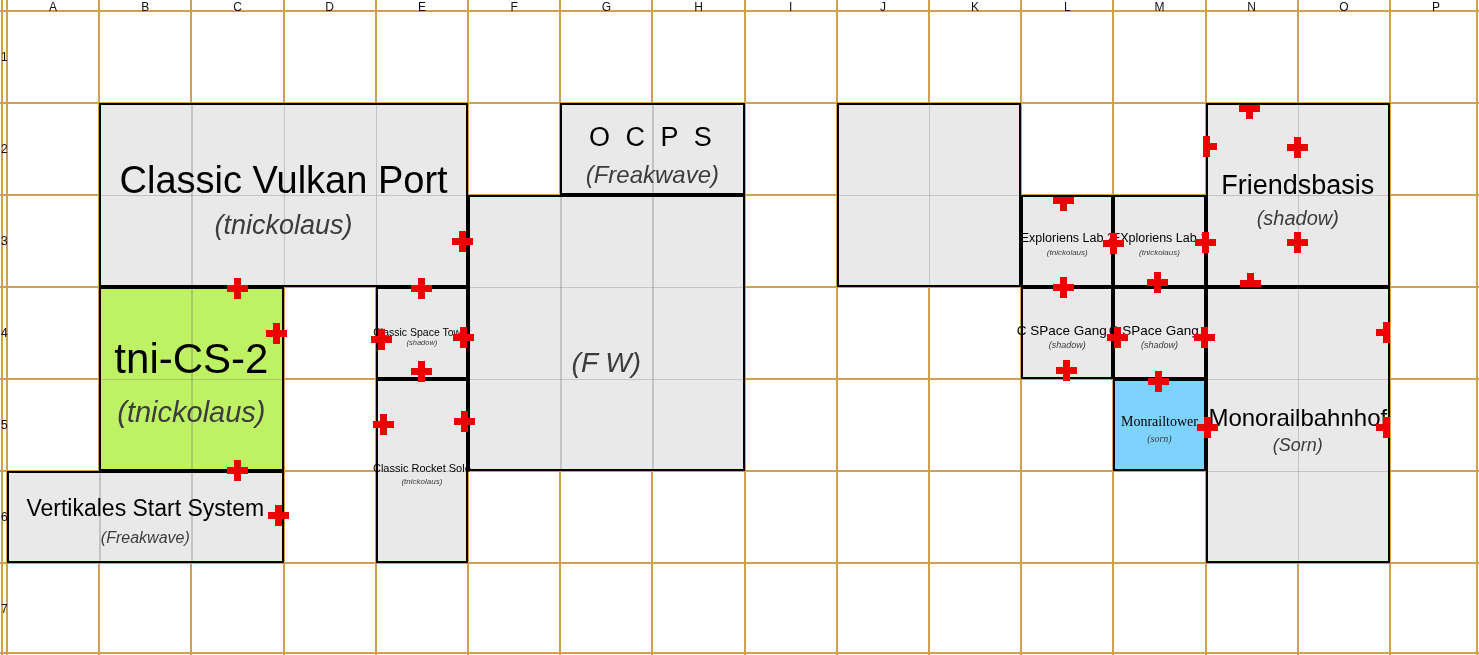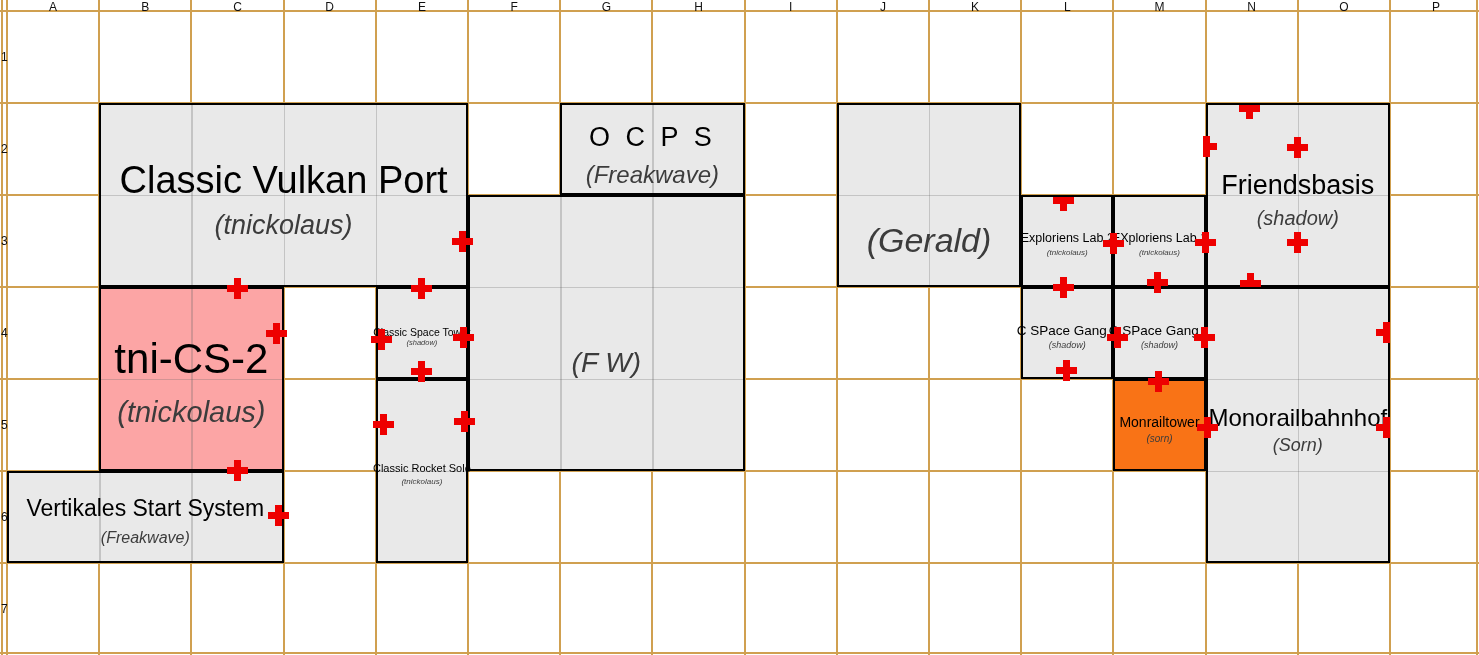--- a/index.html
+++ b/index.html
@@ -86,21 +86,20 @@
       <div class="region-text region-owner" style="top: 120px; font-size: 27px; color: rgb(60, 60, 60);">(tnickolaus)</div>
     </div>
     <div class="region" style="left: 560.2px; top: 102.5px; width: 184.4px; height: 92px; background: rgb(233, 233, 233); border-color: rgb(0, 0, 0);">
       <div class="inner-line" style="left: 90.2px; top: 0px; width: 1.5px; height: 88px; background: rgba(100, 100, 100, 0.28);"></div>
       <div class="region-text region-title" style="top: 32px; font-size: 27px; color: rgb(0, 0, 0); letter-spacing: 4px;">O C P S</div>
       <div class="region-text region-owner" style="top: 70px; font-size: 24px; color: rgb(60, 60, 60);">(Freakwave)</div>
     </div>
     <div class="region" style="left: 836.8px; top: 102.5px; width: 184.4px; height: 184px; background: rgb(233, 233, 233); border-color: rgb(0, 0, 0);">
       <div class="inner-line" style="left: 90.2px; top: 0px; width: 1.5px; height: 180px; background: rgba(100, 100, 100, 0.28);"></div>
       <div class="inner-line" style="top: 90px; left: 0px; height: 1.5px; width: 180.4px; background: rgba(100, 100, 100, 0.28);"></div>
-      <div class="region-text region-owner" style="top: 136px; font-size: 34px; color: rgb(60, 60, 60);">(Gerald)</div>
     </div>
     <div class="region" style="left: 1205.6px; top: 102.5px; width: 184.4px; height: 184px; background: rgb(233, 233, 233); border-color: rgb(0, 0, 0);">
       <div class="inner-line" style="left: 90.2px; top: 0px; width: 1.5px; height: 180px; background: rgba(100, 100, 100, 0.28);"></div>
       <div class="inner-line" style="top: 90px; left: 0px; height: 1.5px; width: 180.4px; background: rgba(100, 100, 100, 0.28);"></div>
       <div class="region-text region-title" style="top: 80px; font-size: 27px; color: rgb(0, 0, 0);">Friendsbasis</div>
       <div class="region-text region-owner" style="top: 113px; font-size: 20px; color: rgb(60, 60, 60);">(shadow)</div>
     </div>
     <div class="region" style="left: 468px; top: 194.5px; width: 276.6px; height: 276px; background: rgb(233, 233, 233); border-color: rgb(0, 0, 0);">
       <div class="inner-line" style="left: 90.2px; top: 0px; width: 1.5px; height: 272px; background: rgba(100, 100, 100, 0.28);"></div>
       <div class="inner-line" style="left: 182.4px; top: 0px; width: 1.5px; height: 272px; background: rgba(100, 100, 100, 0.28);"></div>
@@ -109,21 +108,21 @@
       <div class="region-text region-owner" style="top: 166px; font-size: 28px; color: rgb(60, 60, 60);">(F W)</div>
     </div>
     <div class="region" style="left: 1021.2px; top: 194.5px; width: 92.2px; height: 92px; background: rgb(233, 233, 233); border-color: rgb(0, 0, 0);">
       <div class="region-text region-title" style="top: 42px; font-size: 12.5px; color: rgb(0, 0, 0);">Exploriens Lab 2</div>
       <div class="region-text region-owner" style="top: 56px; font-size: 8px; color: rgb(60, 60, 60);">(tnickolaus)</div>
     </div>
     <div class="region" style="left: 1113.4px; top: 194.5px; width: 92.2px; height: 92px; background: rgb(233, 233, 233); border-color: rgb(0, 0, 0);">
       <div class="region-text region-title" style="top: 42px; font-size: 12.5px; color: rgb(0, 0, 0);">EXploriens Lab 1</div>
       <div class="region-text region-owner" style="top: 56px; font-size: 8px; color: rgb(60, 60, 60);">(tnickolaus)</div>
     </div>
-    <div class="region" style="left: 99.2px; top: 286.5px; width: 184.4px; height: 184px; background: #fca5a5; border-color: rgb(0, 0, 0);">
+    <div class="region" style="left: 99.2px; top: 286.5px; width: 184.4px; height: 184px; background: #bef264; border-color: rgb(0, 0, 0);">
       <div class="inner-line" style="left: 90.2px; top: 0px; width: 1.5px; height: 180px; background: rgba(100, 100, 100, 0.28);"></div>
       <div class="inner-line" style="top: 90px; left: 0px; height: 1.5px; width: 180.4px; background: rgba(100, 100, 100, 0.28);"></div>
       <div class="region-text region-title" style="top: 70px; font-size: 42px; color: rgb(0, 0, 0);">tni-CS-2</div>
       <div class="region-text region-owner" style="top: 123px; font-size: 29px; color: rgb(60, 60, 60);">(tnickolaus)</div>
     </div>
     <div class="region" style="left: 375.8px; top: 286.5px; width: 92.2px; height: 92px; background: rgb(233, 233, 233); border-color: rgb(0, 0, 0);">
       <div class="region-text region-title" style="top: 44px; font-size: 10.5px; color: rgb(0, 0, 0);">Classic Space Tower</div>
       <div class="region-text region-owner" style="top: 54px; font-size: 7.5px; color: rgb(60, 60, 60);">(shadow)</div>
     </div>
     <div class="region" style="left: 375.8px; top: 378.5px; width: 92.2px; height: 184px; background: rgb(233, 233, 233); border-color: rgb(0, 0, 0);">
@@ -132,21 +131,21 @@
       <div class="region-text region-owner" style="top: 101px; font-size: 8px; color: rgb(60, 60, 60);">(tnickolaus)</div>
     </div>
     <div class="region" style="left: 1021.2px; top: 286.5px; width: 92.2px; height: 92px; background: rgb(233, 233, 233); border-color: rgb(0, 0, 0);">
       <div class="region-text region-title" style="top: 42px; font-size: 13.5px; color: rgb(0, 0, 0);">C SPace Gang 2</div>
       <div class="region-text region-owner" style="top: 57px; font-size: 9px; color: rgb(60, 60, 60);">(shadow)</div>
     </div>
     <div class="region" style="left: 1113.4px; top: 286.5px; width: 92.2px; height: 92px; background: rgb(233, 233, 233); border-color: rgb(0, 0, 0);">
       <div class="region-text region-title" style="top: 42px; font-size: 13.5px; color: rgb(0, 0, 0);">C SPace Gang 1</div>
       <div class="region-text region-owner" style="top: 57px; font-size: 9px; color: rgb(60, 60, 60);">(shadow)</div>
     </div>
-    <div class="region" style="left: 1113.4px; top: 378.5px; width: 92.2px; height: 92px; background: #f97316; border-color: rgb(0, 0, 0);">
+    <div class="region" style="left: 1113.4px; top: 378.5px; width: 92.2px; height: 92px; background: #7dd3fc; border-color: rgb(0, 0, 0); font-family: Liberation Serif, serif;">
       <div class="region-text region-title" style="top: 41px; font-size: 14px; color: rgb(0, 0, 0);">Monrailtower</div>
       <div class="region-text region-owner" style="top: 58px; font-size: 10px; color: rgb(60, 60, 60);">(sorn)</div>
     </div>
     <div class="region" style="left: 1205.6px; top: 286.5px; width: 184.4px; height: 276px; background: rgb(233, 233, 233); border-color: rgb(0, 0, 0);">
       <div class="inner-line" style="left: 90.2px; top: 0px; width: 1.5px; height: 272px; background: rgba(100, 100, 100, 0.28);"></div>
       <div class="inner-line" style="top: 90px; left: 0px; height: 1.5px; width: 180.4px; background: rgba(100, 100, 100, 0.28);"></div>
       <div class="inner-line" style="top: 182px; left: 0px; height: 1.5px; width: 180.4px; background: rgba(100, 100, 100, 0.28);"></div>
       <div class="region-text region-title" style="top: 129px; font-size: 24px; color: rgb(0, 0, 0);">Monorailbahnhof</div>
       <div class="region-text region-owner" style="top: 156px; font-size: 18px; color: rgb(60, 60, 60);">(Sorn)</div>
     </div>

